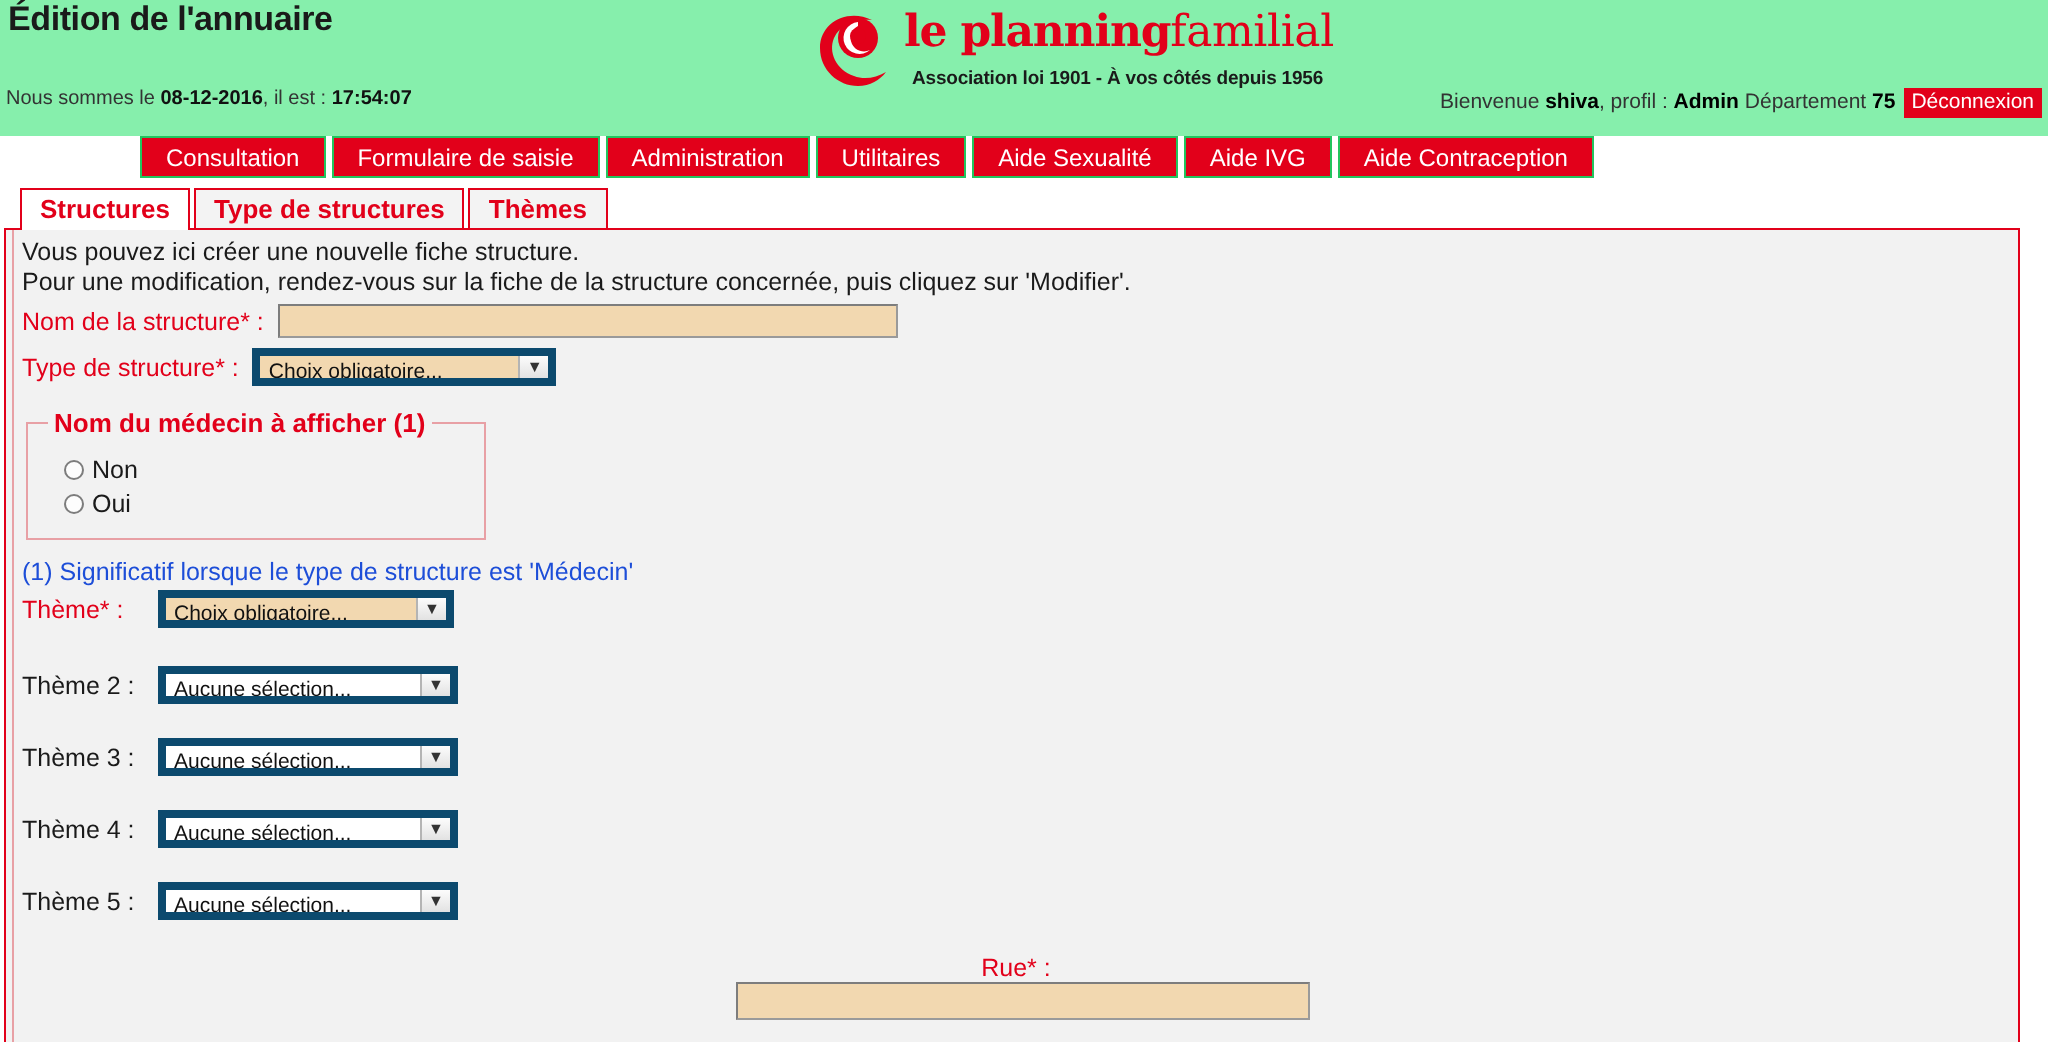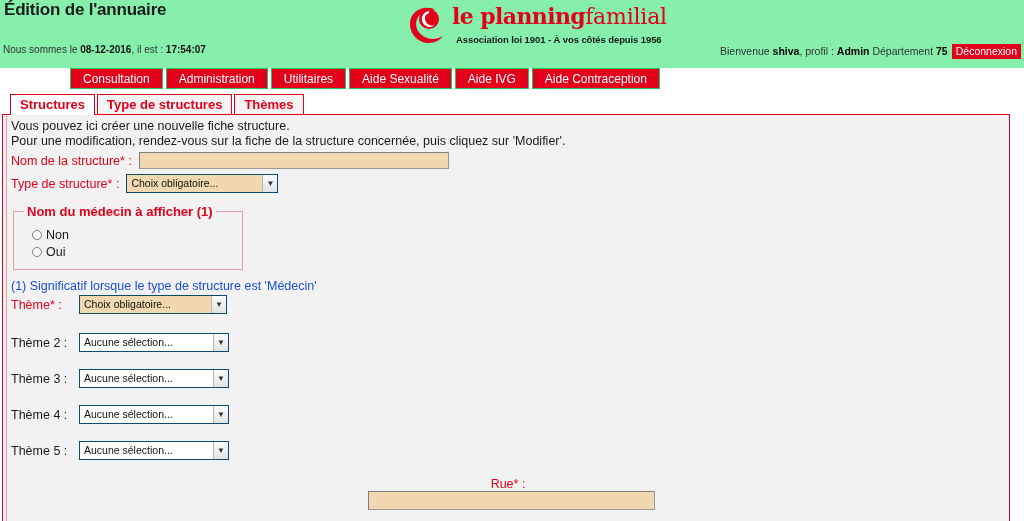--- a/index.html
+++ b/index.html
@@ -205,21 +205,21 @@
     font-size: 12px;
     font-family: "Liberation Sans", sans-serif;
     padding: 0 2px;
   }
 
   
   .sel {
     display: inline-flex;
     align-items: stretch;
     height: 19px;
-    border: 1px solid #0c4a6e;
+    border: 4px solid #0c4a6e;
     background: #ffffff;
     font-size: 10.5px;
     cursor: pointer;
     vertical-align: middle;
   }
   .sel .sel-val {
     flex: 1;
     padding: 0 4px;
     line-height: 17px;
     color: #111;
@@ -308,20 +308,21 @@
 
   <div id="userinfo">
     <span>Bienvenue </span><b>shiva</b><span>, profil : </span><b>Admin</b>
     <span>Département </span><b>75</b><span id="logout-btn">Déconnexion</span>
   </div>
 </div>
 
 <div id="mainnav">
   <div id="mainnav-inner">
     <div class="navbtn">Consultation</div>
+    <div class="navbtn">Formulaire de saisie</div>
     <div class="navbtn">Administration</div>
     <div class="navbtn">Utilitaires</div>
     <div class="navbtn">Aide Sexualité</div>
     <div class="navbtn">Aide IVG</div>
     <div class="navbtn">Aide Contraception</div>
   </div>
 </div>
 
 <div id="panel-wrap">
 

